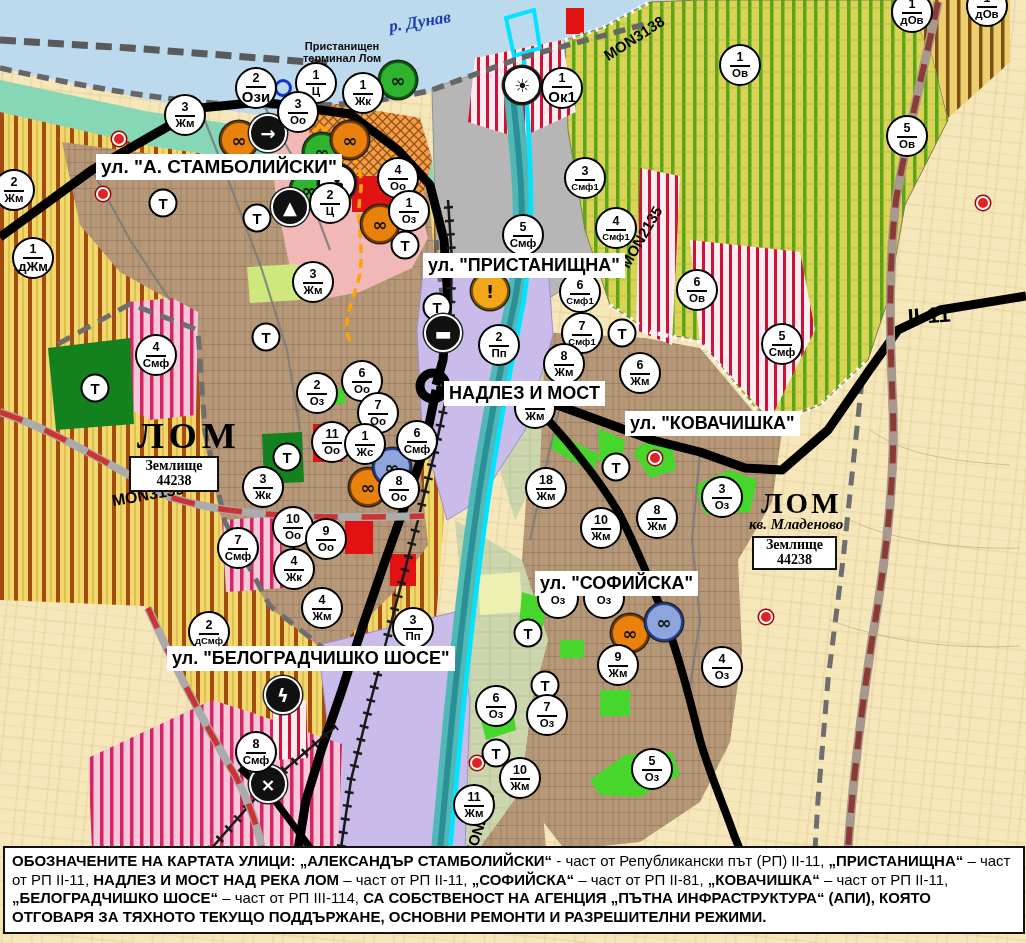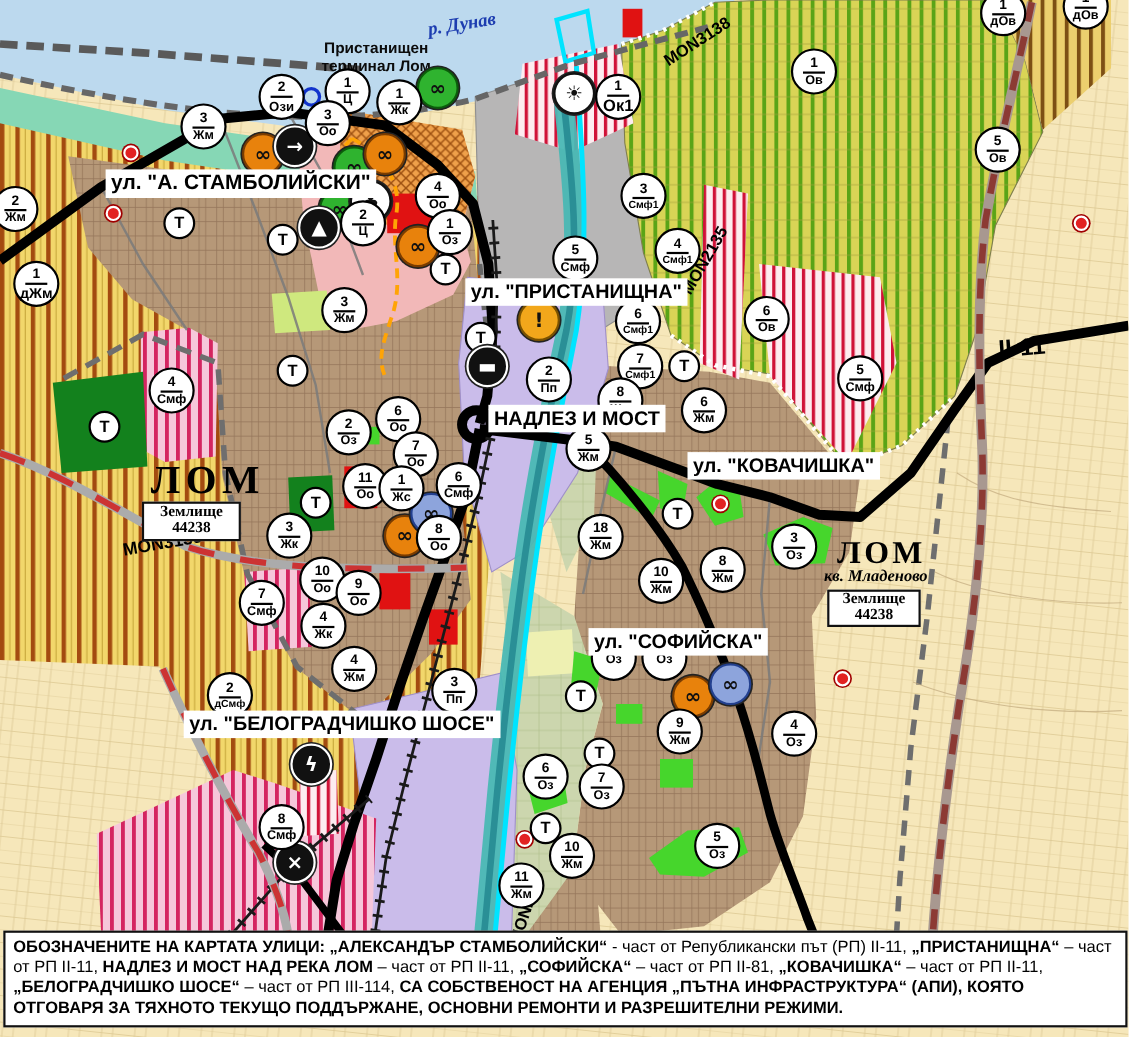--- a/index.html
+++ b/index.html
@@ -25,21 +25,21 @@
   .place{position:absolute;color:#000;white-space:nowrap;z-index:10;}
   #lom-left{left:137px;top:415px;font-family:"Liberation Serif",serif;font-weight:700;font-size:36px;letter-spacing:5px;}
   #lom-right{left:761px;top:487px;font-family:"Liberation Serif",serif;font-weight:700;font-size:29px;letter-spacing:3px;}
   #kv{left:749px;top:516px;font-family:"Liberation Serif",serif;font-style:italic;font-weight:700;font-size:15px;}
   .zbox{position:absolute;background:#fff;border:2px solid #111;display:flex;flex-direction:column;align-items:center;justify-content:center;
     font-family:"Liberation Serif",serif;font-weight:700;font-size:14px;line-height:1.05;z-index:12;color:#000;}
   #zem-left{left:129px;top:456px;width:86px;height:32px;}
   #zem-right{left:752px;top:536px;width:81px;height:30px;}
   #water-label{position:absolute;left:420px;top:22px;transform:translate(-50%,-50%) rotate(-9deg);
     font-family:"Liberation Serif",serif;font-style:italic;font-weight:700;font-size:17px;color:#1d3db0;z-index:10;white-space:nowrap;}
-  #port-label{position:absolute;left:342px;top:52px;transform:translate(-50%,-50%);font-weight:700;font-size:14px;
+  #port-label{position:absolute;left:342px;top:52px;transform:translate(-50%,-50%);font-weight:700;font-size:11px;
     text-align:center;white-space:pre-line;z-index:10;color:#0b0b0b;line-height:1.12;}
   #note{position:absolute;left:3px;top:846px;width:1004px;height:76px;background:#fff;border:2px solid #111;
     padding:4px 7px;font-size:15px;line-height:18.6px;color:#000;z-index:50;text-align:left;}
   .nb{font-weight:700;}
   .nn{font-weight:400;}
 </style>
 </head>
 <body>
 
 <div id="map">
@@ -194,33 +194,33 @@
     <div id="zem-left" class="zbox">
       <span>Землище</span>
       <span>44238</span>
     </div>
     <div id="zem-right" class="zbox">
       <span>Землище</span>
       <span>44238</span>
     </div>
   <div class="slabel" style="left: 96px; top: 154px; font-size: 19px;">ул. "А. СТАМБОЛИЙСКИ"</div>
       <div class="slabel" style="left: 423px; top: 253px; font-size: 18px;">ул. "ПРИСТАНИЩНА"</div>
-      <div class="slabel" style="left: 444px; top: 368px; font-size: 18px;">НАДЛЕЗ И МОСТ</div>
+      <div class="slabel" style="left: 444px; top: 381px; font-size: 18px;">НАДЛЕЗ И МОСТ</div>
       <div class="slabel" style="left: 625px; top: 411px; font-size: 18px;">ул. "КОВАЧИШКА"</div>
       <div class="slabel" style="left: 535px; top: 571px; font-size: 18px;">ул. "СОФИЙСКА"</div>
       <div class="slabel" style="left: 167px; top: 646px; font-size: 18px;">ул. "БЕЛОГРАДЧИШКО ШОСЕ"</div>
       <div class="rlabel" style="left: 634px; top: 38px; font-size: 15px; transform: translate(-50%, -50%) rotate(-33deg);">MON3138</div>
       <div class="rlabel" style="left: 641px; top: 237px; font-size: 15px; transform: translate(-50%, -50%) rotate(-60deg);">MON2135</div>
       <div class="rlabel" style="left: 148px; top: 495px; font-size: 16px; transform: translate(-50%, -50%) rotate(-10deg);">MON3139</div>
       <div class="rlabel" style="left: 479px; top: 825px; font-size: 15px; transform: translate(-50%, -50%) rotate(-72deg);">MON2136</div>
       <div class="rlabel" style="left: 929px; top: 316px; font-size: 22px; transform: translate(-50%, -50%) rotate(-4deg);">II-11</div>
       <div class="marker" style="left: 256px; top: 88px;">
         <span class="num">2</span>
         <span class="bar"></span>
-        <span style="font-size: 12px; font-weight: 700;">Ози</span>
+        <span style="font-size: 15px; font-weight: 700;">Ози</span>
       </div>
       <div class="marker" style="left: 316px; top: 83px;">
         <span class="num">1</span>
         <span class="bar"></span>
         <span style="font-size: 11.5px; font-weight: 700;">Ц</span>
       </div>
       <div class="marker" style="left: 363px; top: 93px;">
         <span class="num">1</span>
         <span class="bar"></span>
         <span style="font-size: 11.5px; font-weight: 700;">Жк</span>

